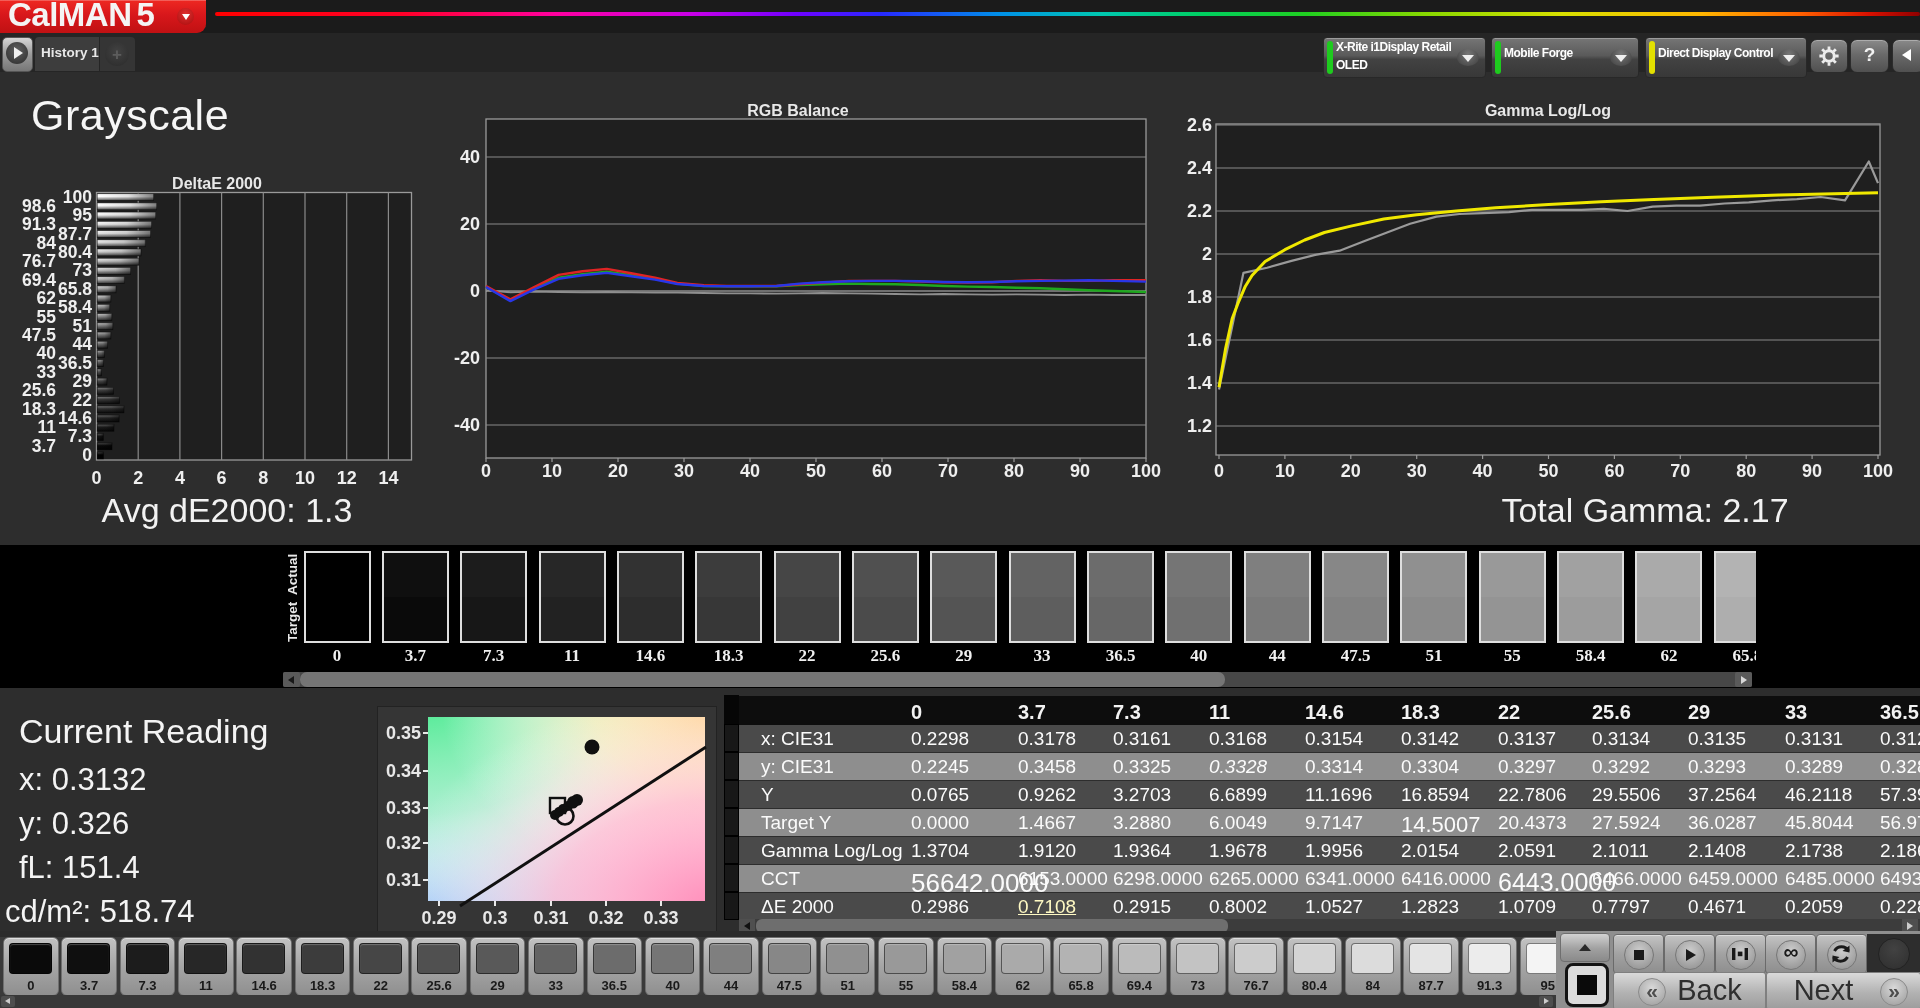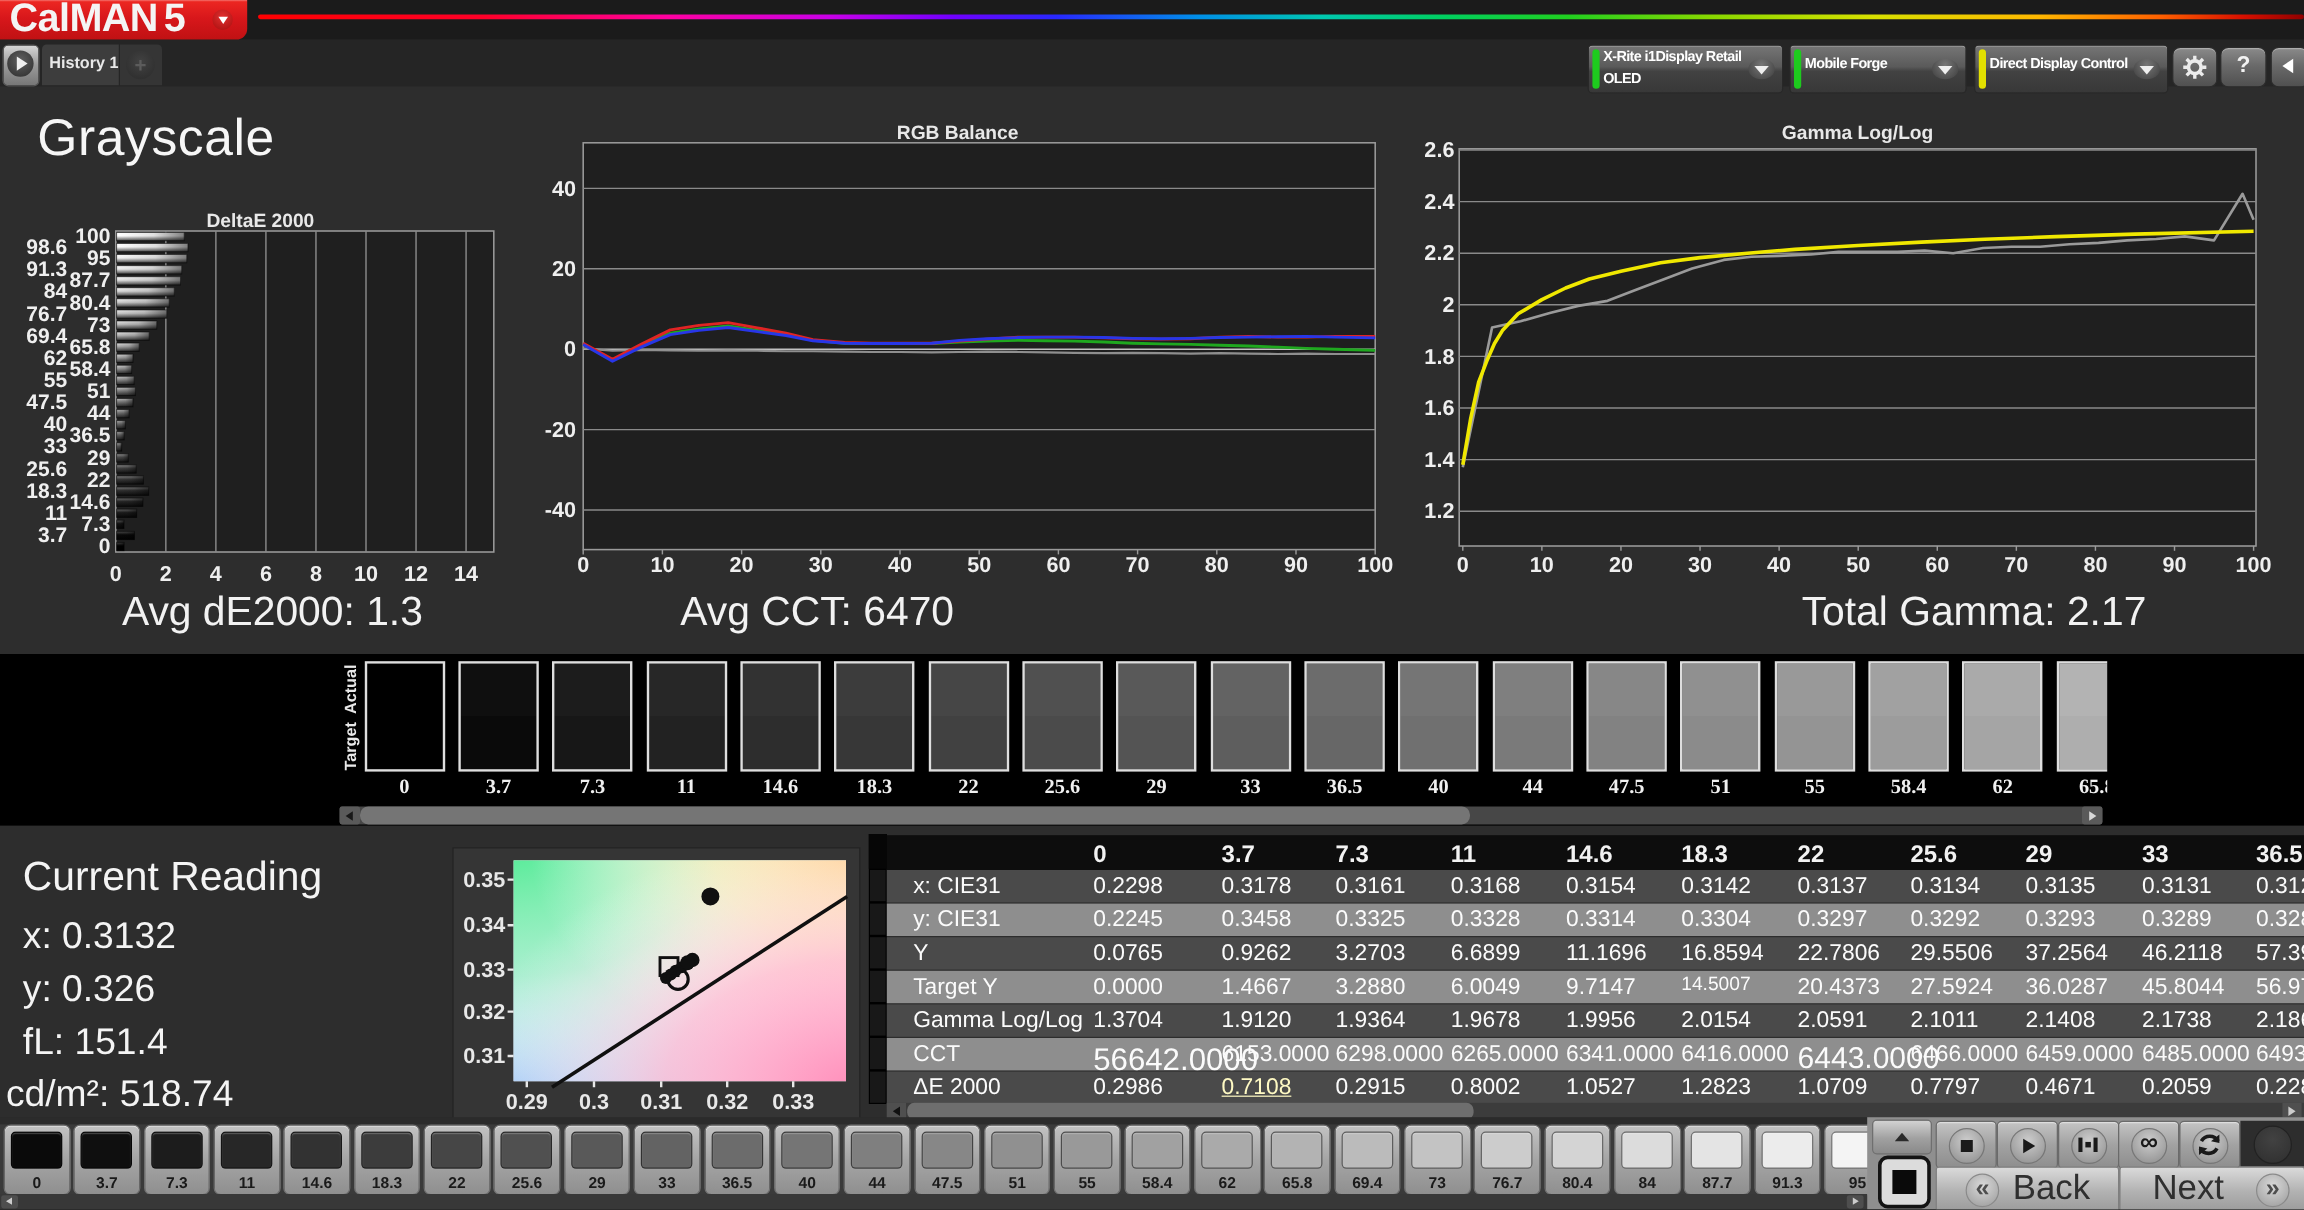--- a/index.html
+++ b/index.html
@@ -419,21 +419,20 @@
       <text x="490.3" y="377" text-anchor="middle" font-size="18" font-weight="bold" fill="#efefef">70</text>
       <line x1="556.2" y1="355" x2="556.2" y2="359" stroke="#9a9a9a" stroke-width="1.2"></line>
       <text x="556.2" y="377" text-anchor="middle" font-size="18" font-weight="bold" fill="#efefef">80</text>
       <line x1="622.1" y1="355" x2="622.1" y2="359" stroke="#9a9a9a" stroke-width="1.2"></line>
       <text x="622.1" y="377" text-anchor="middle" font-size="18" font-weight="bold" fill="#efefef">90</text>
       <line x1="688.0" y1="355" x2="688.0" y2="359" stroke="#9a9a9a" stroke-width="1.2"></line>
       <text x="688.0" y="377" text-anchor="middle" font-size="18" font-weight="bold" fill="#efefef">100</text>
       <text x="358" y="16" text-anchor="middle" font-size="16" font-weight="bold" fill="#e8e8e8">Gamma Log/Log</text>
     </svg>
 <div class="abs txt" style="left:227px;top:491px;transform:translateX(-50%);font-size:34px;white-space:nowrap;">Avg dE2000: 1.3</div>
-<div class="abs txt" style="left:681px;top:491px;transform:translateX(-50%);font-size:34px;white-space:nowrap;">Avg CCT: 6470</div>
 <div class="abs txt" style="left:1645px;top:491px;transform:translateX(-50%);font-size:34px;white-space:nowrap;">Total Gamma: 2.17</div>
 <div class="abs" style="left:0;top:545px;width:1920px;height:143px;background:#000;overflow:hidden;">
 <div class="abs vlab" style="left:285px;top:5px;height:48px;">Actual</div>
 <div class="abs vlab" style="left:285px;top:53px;height:48px;">Target</div>
 <div class="abs" style="left:0;top:0;width:1756px;height:143px;overflow:hidden;">
 <div class="abs" style="left:303.5px;top:6px;width:63px;height:88px;border:2px solid #dedede;background:linear-gradient(180deg,#000000 0%,#000000 50%,#000000 50%,#000000 100%);"></div>
 <div class="abs serif" style="left:283.5px;top:101px;width:107px;text-align:center;font-weight:bold;font-size:17px;color:#f0f0f0;">0</div>
 <div class="abs" style="left:381.9px;top:6px;width:63px;height:88px;border:2px solid #dedede;background:linear-gradient(180deg,#0f0f0f 0%,#0f0f0f 50%,#0a0a0a 50%,#0a0a0a 100%);"></div>
 <div class="abs serif" style="left:361.9px;top:101px;width:107px;text-align:center;font-weight:bold;font-size:17px;color:#f0f0f0;">3.7</div>
 <div class="abs" style="left:460.2px;top:6px;width:63px;height:88px;border:2px solid #dedede;background:linear-gradient(180deg,#1c1c1c 0%,#1c1c1c 50%,#171717 50%,#171717 100%);"></div>
@@ -585,21 +584,21 @@
 <div class="abs" style="left:853px;top:3px;font-size:19px;color:#fbfbfb;white-space:nowrap;">0.3134</div>
 <div class="abs" style="left:949px;top:3px;font-size:19px;color:#fbfbfb;white-space:nowrap;">0.3135</div>
 <div class="abs" style="left:1046px;top:3px;font-size:19px;color:#fbfbfb;white-space:nowrap;">0.3131</div>
 <div class="abs" style="left:1141px;top:3px;font-size:19px;color:#fbfbfb;white-space:nowrap;">0.3128</div>
 </div>
 <div class="abs" style="left:17px;top:58px;width:1181px;height:27px;background:#8e8e8e;">
 <div class="abs" style="left:22px;top:3px;font-size:19px;color:#fbfbfb;white-space:nowrap;">y: CIE31</div>
 <div class="abs" style="left:172px;top:3px;font-size:19px;color:#fbfbfb;white-space:nowrap;">0.2245</div>
 <div class="abs" style="left:279px;top:3px;font-size:19px;color:#fbfbfb;white-space:nowrap;">0.3458</div>
 <div class="abs" style="left:374px;top:3px;font-size:19px;color:#fbfbfb;white-space:nowrap;">0.3325</div>
-<div class="abs" style="left:470px;top:3px;font-size:19px;color:#fbfbfb;white-space:nowrap;">0.3328</div>
+<div class="abs" style="left:470px;top:3px;font-size:19px;color:#fbfbfb;white-space:nowrap;font-style:italic;">0.3328</div>
 <div class="abs" style="left:566px;top:3px;font-size:19px;color:#fbfbfb;white-space:nowrap;">0.3314</div>
 <div class="abs" style="left:662px;top:3px;font-size:19px;color:#fbfbfb;white-space:nowrap;">0.3304</div>
 <div class="abs" style="left:759px;top:3px;font-size:19px;color:#fbfbfb;white-space:nowrap;">0.3297</div>
 <div class="abs" style="left:853px;top:3px;font-size:19px;color:#fbfbfb;white-space:nowrap;">0.3292</div>
 <div class="abs" style="left:949px;top:3px;font-size:19px;color:#fbfbfb;white-space:nowrap;">0.3293</div>
 <div class="abs" style="left:1046px;top:3px;font-size:19px;color:#fbfbfb;white-space:nowrap;">0.3289</div>
 <div class="abs" style="left:1141px;top:3px;font-size:19px;color:#fbfbfb;white-space:nowrap;">0.3286</div>
 </div>
 <div class="abs" style="left:17px;top:86px;width:1181px;height:27px;background:#4a4a4a;">
 <div class="abs" style="left:22px;top:3px;font-size:19px;color:#fbfbfb;white-space:nowrap;">Y</div>
@@ -615,21 +614,21 @@
 <div class="abs" style="left:1046px;top:3px;font-size:19px;color:#fbfbfb;white-space:nowrap;">46.2118</div>
 <div class="abs" style="left:1141px;top:3px;font-size:19px;color:#fbfbfb;white-space:nowrap;">57.3965</div>
 </div>
 <div class="abs" style="left:17px;top:114px;width:1181px;height:27px;background:#8e8e8e;">
 <div class="abs" style="left:22px;top:3px;font-size:19px;color:#fbfbfb;white-space:nowrap;">Target Y</div>
 <div class="abs" style="left:172px;top:3px;font-size:19px;color:#fbfbfb;white-space:nowrap;">0.0000</div>
 <div class="abs" style="left:279px;top:3px;font-size:19px;color:#fbfbfb;white-space:nowrap;">1.4667</div>
 <div class="abs" style="left:374px;top:3px;font-size:19px;color:#fbfbfb;white-space:nowrap;">3.2880</div>
 <div class="abs" style="left:470px;top:3px;font-size:19px;color:#fbfbfb;white-space:nowrap;">6.0049</div>
 <div class="abs" style="left:566px;top:3px;font-size:19px;color:#fbfbfb;white-space:nowrap;">9.7147</div>
-<div class="abs" style="left:662px;top:3px;font-size:16px;color:#fbfbfb;white-space:nowrap;">14.5007</div>
+<div class="abs" style="left:662px;top:3px;font-size:22px;color:#fbfbfb;white-space:nowrap;">14.5007</div>
 <div class="abs" style="left:759px;top:3px;font-size:19px;color:#fbfbfb;white-space:nowrap;">20.4373</div>
 <div class="abs" style="left:853px;top:3px;font-size:19px;color:#fbfbfb;white-space:nowrap;">27.5924</div>
 <div class="abs" style="left:949px;top:3px;font-size:19px;color:#fbfbfb;white-space:nowrap;">36.0287</div>
 <div class="abs" style="left:1046px;top:3px;font-size:19px;color:#fbfbfb;white-space:nowrap;">45.8044</div>
 <div class="abs" style="left:1141px;top:3px;font-size:19px;color:#fbfbfb;white-space:nowrap;">56.9782</div>
 </div>
 <div class="abs" style="left:17px;top:142px;width:1181px;height:27px;background:#4a4a4a;">
 <div class="abs" style="left:22px;top:3px;font-size:19px;color:#fbfbfb;white-space:nowrap;">Gamma Log/Log</div>
 <div class="abs" style="left:172px;top:3px;font-size:19px;color:#fbfbfb;white-space:nowrap;">1.3704</div>
 <div class="abs" style="left:279px;top:3px;font-size:19px;color:#fbfbfb;white-space:nowrap;">1.9120</div>

